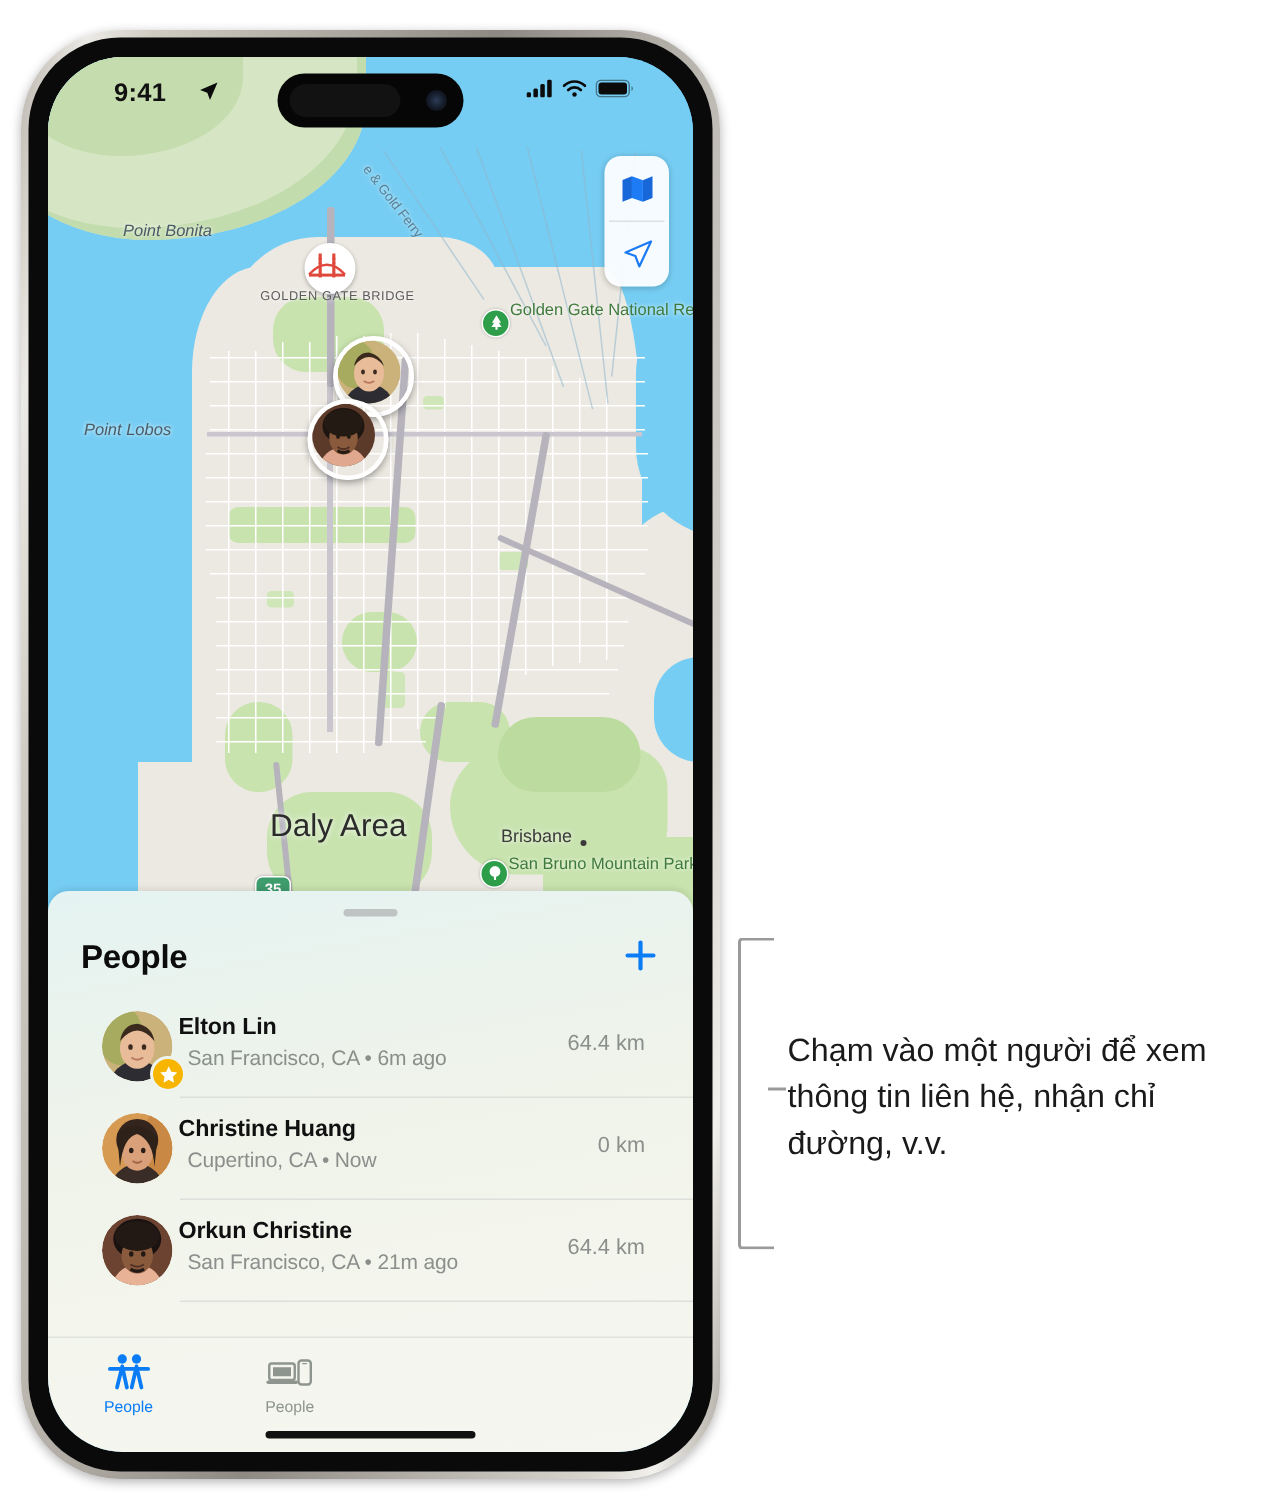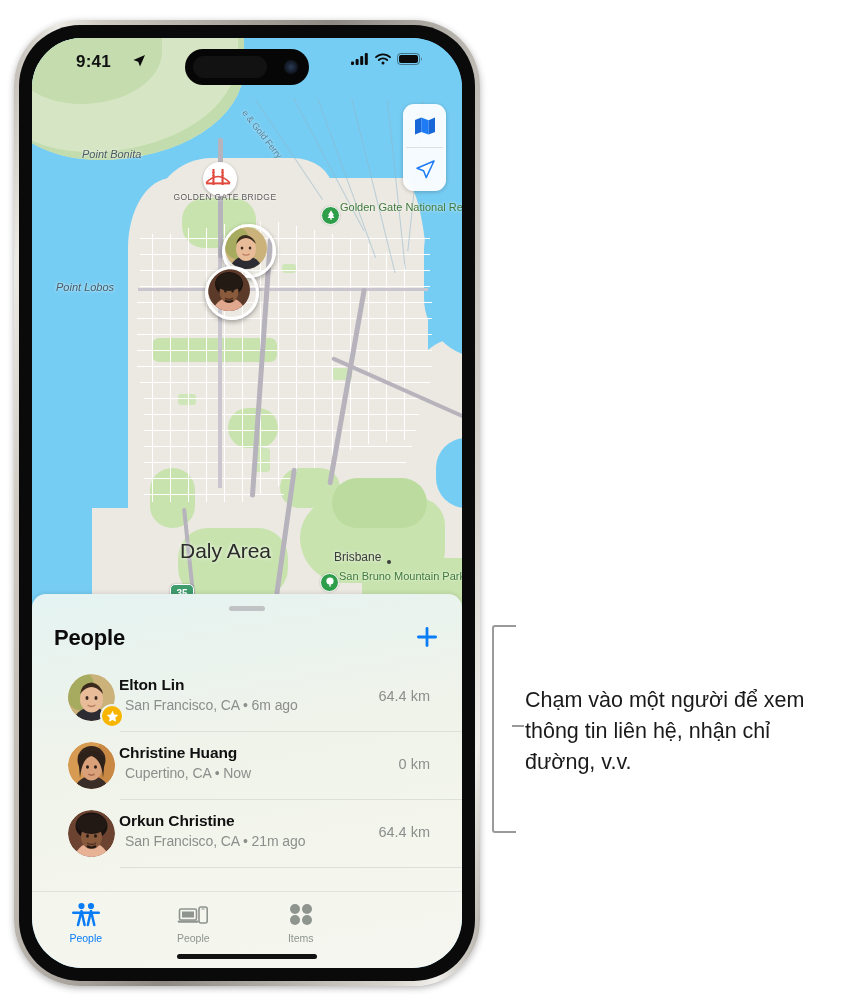--- a/index.html
+++ b/index.html
@@ -513,31 +513,20 @@
                 <rect x="2.5" y="7" width="17" height="11" rx="1.6" fill="none" stroke="#8e948e" stroke-width="1.6"></rect>
                 <rect x="5" y="9.5" width="12" height="6" fill="#8e948e"></rect>
                 <rect x="0.6" y="18.4" width="21" height="2.3" rx="1.15" fill="#8e948e"></rect>
                 <rect x="22" y="5" width="8.2" height="16" rx="2" fill="none" stroke="#8e948e" stroke-width="1.6"></rect>
                 <rect x="24.4" y="6.6" width="3.4" height="0.9" rx=".45" fill="#8e948e"></rect>
               </svg>
             </div>
             <div class="tlabel">People</div>
           </div>
 
-          <div class="tab inactive" style="left:50%;">
-            <div class="ticon">
-              <svg width="26" height="25" viewBox="0 0 26 25">
-                <circle cx="7" cy="7" r="5" fill="#8e948e"></circle>
-                <circle cx="19" cy="7" r="5" fill="#8e948e"></circle>
-                <circle cx="7" cy="18" r="5" fill="#8e948e"></circle>
-                <circle cx="19" cy="18" r="5" fill="#8e948e"></circle>
-              </svg>
-            </div>
-            <div class="tlabel">Items</div>
-          </div>
 
 
           <div id="home-indicator"></div>
         </div>
       </div>
 
     </div>
   </div>
 </div>
 

